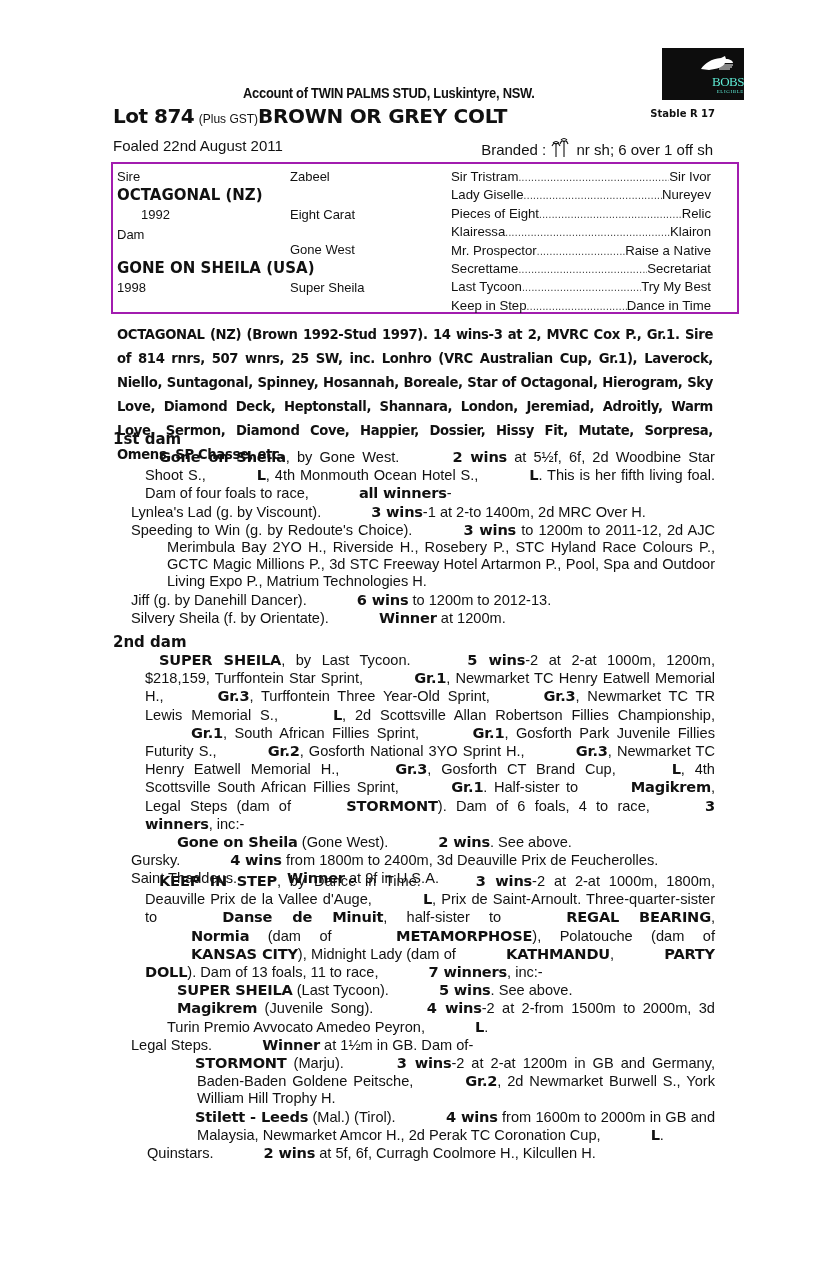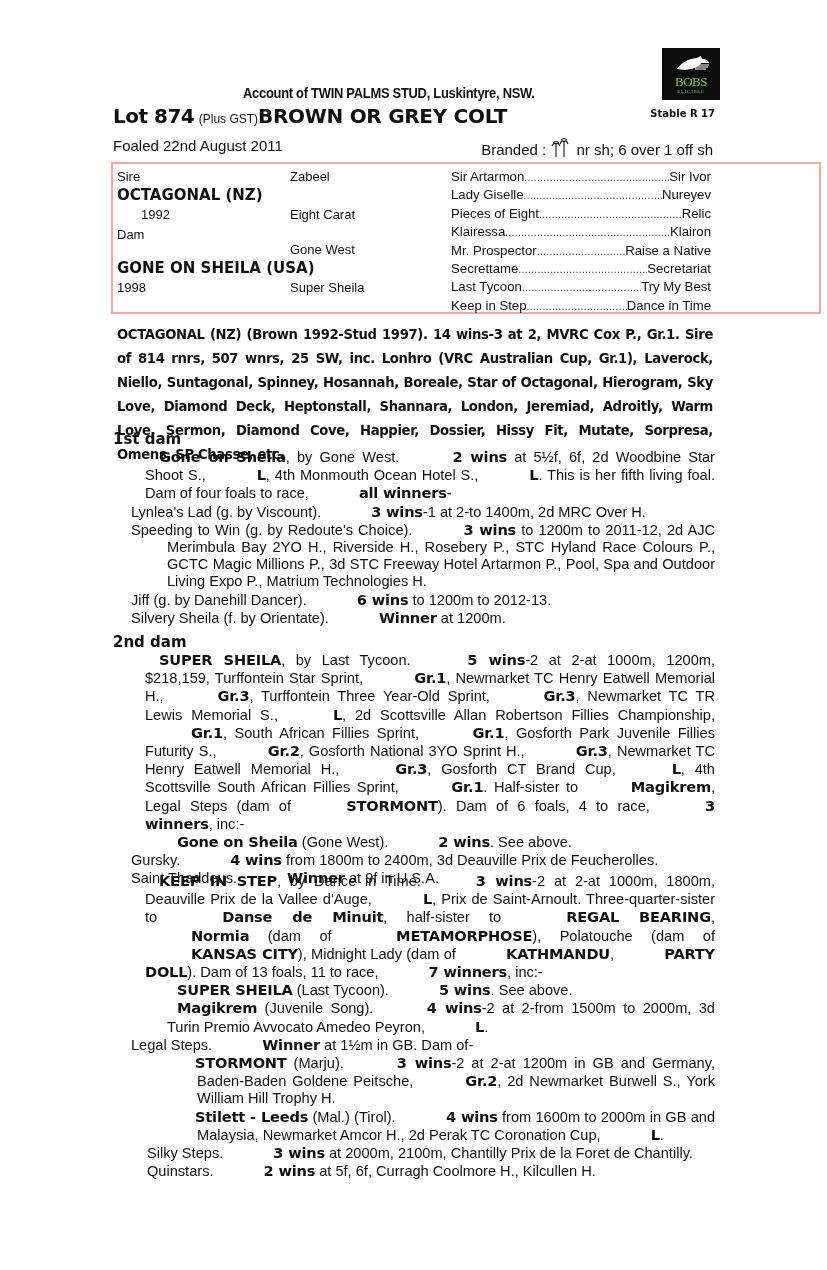--- a/index.html
+++ b/index.html
@@ -1,31 +1,31 @@
 <!DOCTYPE html>
 <html><head>
 <meta charset="utf-8">
 <style>
   html, body { margin: 0; padding: 0; background: #ffffff; }
   body { width: 827px; height: 1270px; position: relative; color: #111; font-family: "Liberation Sans", sans-serif; overflow: hidden; }
   .page { position: absolute; left: 113px; top: 0; width: 602px; }
-  .logo { position: absolute; left: 662px; top: 48px; width: 58px; height: 52px; background: #0d0d0d; color: #84cc16; text-align: center; }
+  .logo { position: absolute; left: 662px; top: 48px; width: 58px; height: 52px; background: #0d0d0d; color: #5eead4; text-align: right; padding-left: 24px; }
   .logo svg { display: block; margin: 5px auto 0; }
   .logo .l1 { font-family: "Liberation Serif", serif; font-size: 13px; line-height: 12px; letter-spacing: -0.5px; margin-top: 1px; }
   .logo .l2 { font-family: "Liberation Serif", serif; font-size: 5px; line-height: 7px; letter-spacing: 0.6px; }
   .account { position: absolute; top: 84px; left: 130px; font-weight: bold; font-size: 15px; letter-spacing: -0.3px; transform: scaleX(0.86); transform-origin: left; white-space: nowrap; }
   .lotline { position: absolute; top: 104px; left: 0; width: 602px; white-space: nowrap; }
   .lot { font-family: "DejaVu Sans", sans-serif; font-weight: bold; font-size: 20px; letter-spacing: -0.5px; }
   .plusgst { font-size: 12px; }
   .colt { font-family: "DejaVu Sans", sans-serif; font-weight: bold; font-size: 20px; letter-spacing: -0.3px; }
   .stable { position: absolute; right: 0; top: 4px; font-family: "DejaVu Sans", sans-serif; font-weight: bold; font-size: 10px; }
   .foaled { position: absolute; top: 137px; left: 0; font-size: 15px; }
   .branded { position: absolute; top: 137px; right: 2px; font-size: 15px; white-space: nowrap; }
   .brand-icon { display: inline-block; vertical-align: -2px; }
-  .pedbox { position: absolute; top: 162px; left: -2px; width: 710px; height: 152px; border: 2px solid #fca5a5; box-sizing: border-box; font-size: 13px; }
+  .pedbox { position: absolute; top: 162px; left: -2px; width: 628px; height: 152px; border: 2px solid #a21caf; box-sizing: border-box; font-size: 13px; }
   .ped-row { position: absolute; white-space: nowrap; }
   .ped-big { font-family: "DejaVu Sans", sans-serif; font-weight: bold; font-size: 15px; }
   .ped-right { position: absolute; left: 338px; top: 5px; width: 260px; }
   .ped-r { display: flex; height: 18.4px; align-items: baseline; font-size: 13.2px; white-space: nowrap; overflow: hidden; }
   .ped-r .a { flex: 0 0 auto; }
   .ped-r .dots { flex: 1 1 auto; overflow: hidden; font-size: 10px; letter-spacing: 0.4px; color: #333; }
   .ped-r .dots::before { content: "................................................................................................"; }
   .ped-r .b { flex: 0 0 auto; }
   .sirepara { position: absolute; top: 323px; left: 4px; width: 596px; font-family: "DejaVu Sans", sans-serif; font-weight: bold; font-size: 13.2px; line-height: 24px; text-align: justify; letter-spacing: -0.35px; }
   .section { position: absolute; left: 0; width: 602px; font-size: 14.6px; line-height: 17.2px; }
@@ -78,21 +78,21 @@
     <div class="ped-row" style="left:177px;top:43px;">Eight Carat</div>
 
     <div class="ped-row" style="left:4px;top:63px;">Dam</div>
     <div class="ped-row ped-big" style="left:4px;top:95px;">GONE ON SHEILA (USA)</div>
     <div class="ped-row" style="left:4px;top:116px;">1998</div>
     <div class="ped-row" style="left:177px;top:78px;">Gone West</div>
     <div class="ped-row" style="left:177px;top:116px;">Super Sheila</div>
 
     <div class="ped-right" id="ancestors">
         <div class="ped-r">
-          <span class="a">Sir Artarmon</span>
+          <span class="a">Sir Tristram</span>
           <span class="dots"></span>
           <span class="b">Sir Ivor</span>
         </div>
         <div class="ped-r">
           <span class="a">Lady Giselle</span>
           <span class="dots"></span>
           <span class="b">Nureyev</span>
         </div>
         <div class="ped-r">
           <span class="a">Pieces of Eight</span>
@@ -144,16 +144,15 @@
       <div class="p i1"><span>Gursky. </span><b>4 wins</b><span> from 1800m to 2400m, 3d Deauville Prix de Feucherolles.</span></div>
       <div class="p i1"><span>Saint Thaddeus. </span><b>Winner</b><span> at 9f in U.S.A.</span></div>
     </div>
   <div class="section" style="top:872px;" id="sec2">
       <div class="p i0"><b>KEEP IN STEP</b><span>, by Dance in Time. </span><b>3 wins</b><span>-2 at 2-at 1000m, 1800m, Deauville Prix de la Vallee d'Auge, </span><b>L</b><span>, Prix de Saint-Arnoult. Three-quarter-sister to </span><b>Danse de Minuit</b><span>, half-sister to </span><b>REGAL BEARING</b><span>, </span><b>Normia</b><span> (dam of </span><b>METAMORPHOSE</b><span>), Polatouche (dam of </span><b>KANSAS CITY</b><span>), Midnight Lady (dam of </span><b>KATHMANDU</b><span>, </span><b>PARTY DOLL</b><span>). Dam of 13 foals, 11 to race, </span><b>7 winners</b><span>, inc:-</span></div>
       <div class="p i1"><b>SUPER SHEILA</b><span> (Last Tycoon). </span><b>5 wins</b><span>. See above.</span></div>
       <div class="p i1"><b>Magikrem</b><span> (Juvenile Song). </span><b>4 wins</b><span>-2 at 2-from 1500m to 2000m, 3d Turin Premio Avvocato Amedeo Peyron, </span><b>L</b><span>.</span></div>
       <div class="p i1"><span>Legal Steps. </span><b>Winner</b><span> at 1½m in GB. Dam of-</span></div>
       <div class="p i3"><b>STORMONT</b><span> (Marju). </span><b>3 wins</b><span>-2 at 2-at 1200m in GB and Germany, Baden-Baden Goldene Peitsche, </span><b>Gr.2</b><span>, 2d Newmarket Burwell S., York William Hill Trophy H.</span></div>
       <div class="p i3"><b>Stilett - Leeds</b><span> (Mal.) (Tirol). </span><b>4 wins</b><span> from 1600m to 2000m in GB and Malaysia, Newmarket Amcor H., 2d Perak TC Coronation Cup, </span><b>L</b><span>.</span></div>
-      <div class="p i2"><span>Silky Steps. </span><b>3 wins</b><span> at 2000m, 2100m, Chantilly Prix de la Foret de Chantilly.</span></div>
       <div class="p i2"><span>Quinstars. </span><b>2 wins</b><span> at 5f, 6f, Curragh Coolmore H., Kilcullen H.</span></div>
     </div>
 </div>
 
 </body></html>

